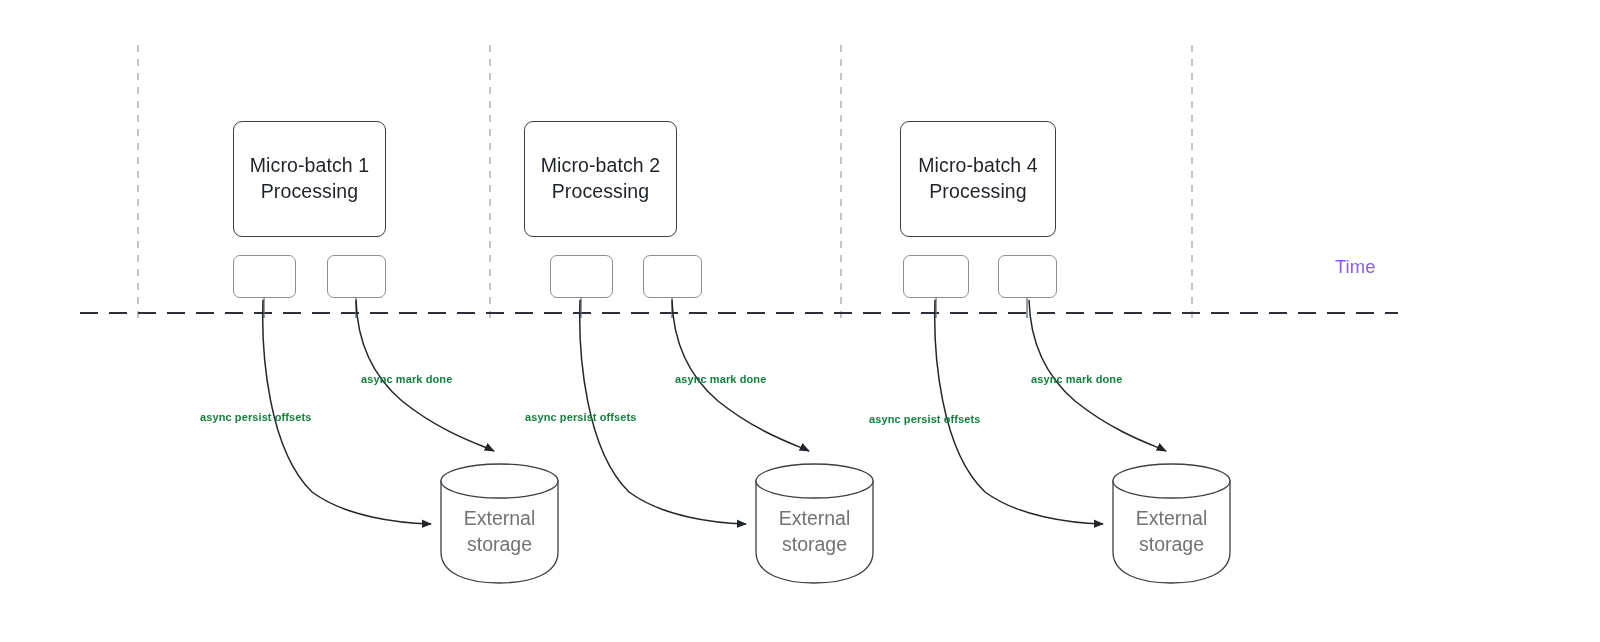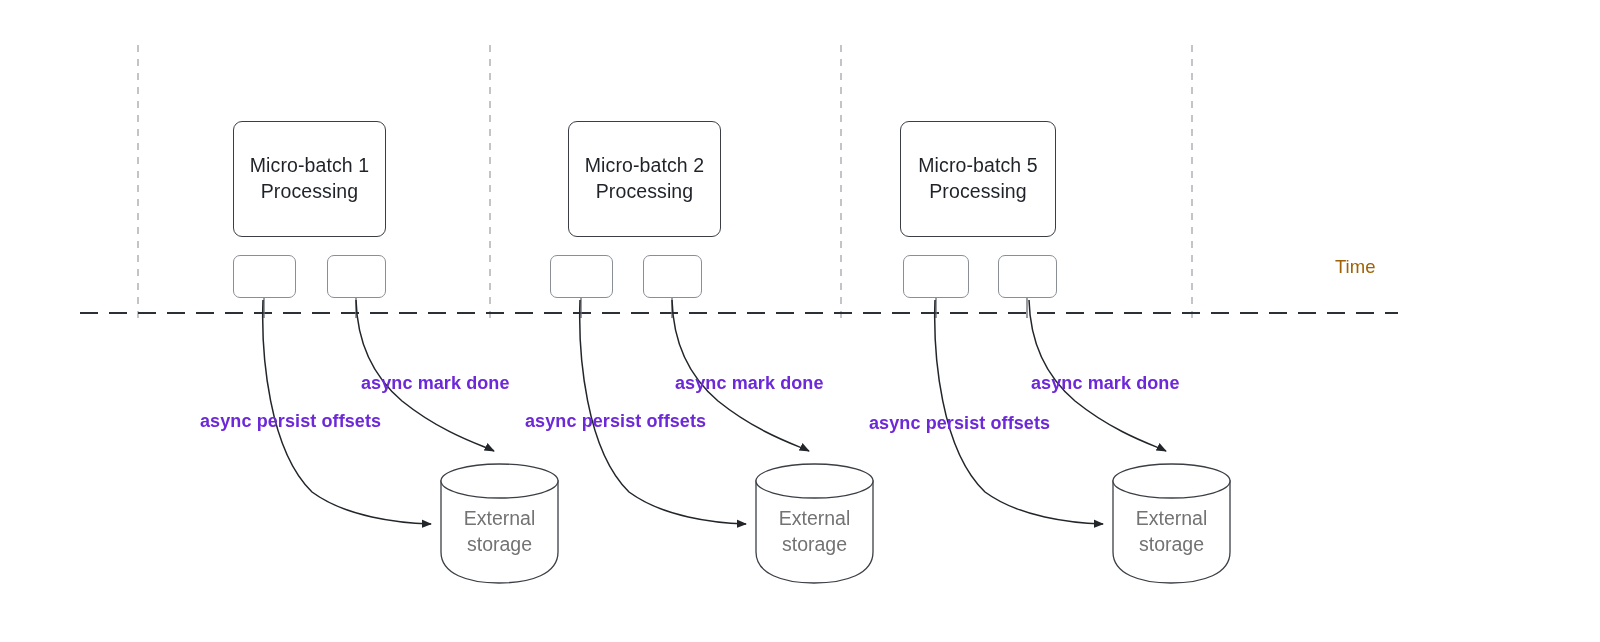--- a/index.html
+++ b/index.html
@@ -37,30 +37,30 @@
   .cyl-label{
     position:absolute;
     text-align:center;
     font-size:19.5px;
     line-height:1.33;
     color:#737373;
     pointer-events:none;
   }
   .edge-label{
     position:absolute;
-    font-size:18px;
+    font-size:11px;
     font-weight:bold;
-    color:#6d28d9;
+    color:#15803d;
     white-space:nowrap;
     letter-spacing:.1px;
   }
   .time-label{
     position:absolute;
     font-size:18.5px;
-    color:#a16207;
+    color:#8b5cf6;
     white-space:nowrap;
   }
 </style>
 </head>
 <body>
 
 <div id="stage">
 
   <svg id="svgroot" xmlns="http://www.w3.org/2000/svg">
     <defs>
@@ -125,38 +125,38 @@
   </div>
   <div class="mini-box" style="left:233px;top:255px;width:63px;height:43px;"></div>
   <div class="mini-box" style="left:327px;top:255px;width:59px;height:43px;"></div>
   <div class="cyl-label" style="left:441px;top:506px;width:117px;">
     <div>External</div>
     <div>storage</div>
   </div>
   <div class="edge-label" style="left:200px;top:411px;">async persist offsets</div>
   <div class="edge-label" style="left:361px;top:373px;">async mark done</div>
 
-  <div class="proc-box" style="left:568px;top:121px;width:153px;height:116px;">
+  <div class="proc-box" style="left:524px;top:121px;width:153px;height:116px;">
     <div>
       <div>Micro-batch 2</div>
       <div>Processing</div>
     </div>
   </div>
   <div class="mini-box" style="left:550px;top:255px;width:63px;height:43px;"></div>
   <div class="mini-box" style="left:643px;top:255px;width:59px;height:43px;"></div>
   <div class="cyl-label" style="left:756px;top:506px;width:117px;">
     <div>External</div>
     <div>storage</div>
   </div>
   <div class="edge-label" style="left:525px;top:411px;">async persist offsets</div>
   <div class="edge-label" style="left:675px;top:373px;">async mark done</div>
 
   <div class="proc-box" style="left:900px;top:121px;width:156px;height:116px;">
     <div>
-      <div>Micro-batch 5</div>
+      <div>Micro-batch 4</div>
       <div>Processing</div>
     </div>
   </div>
   <div class="mini-box" style="left:903px;top:255px;width:66px;height:43px;"></div>
   <div class="mini-box" style="left:998px;top:255px;width:59px;height:43px;"></div>
   <div class="cyl-label" style="left:1113px;top:506px;width:117px;">
     <div>External</div>
     <div>storage</div>
   </div>
   <div class="edge-label" style="left:869px;top:413px;">async persist offsets</div>

